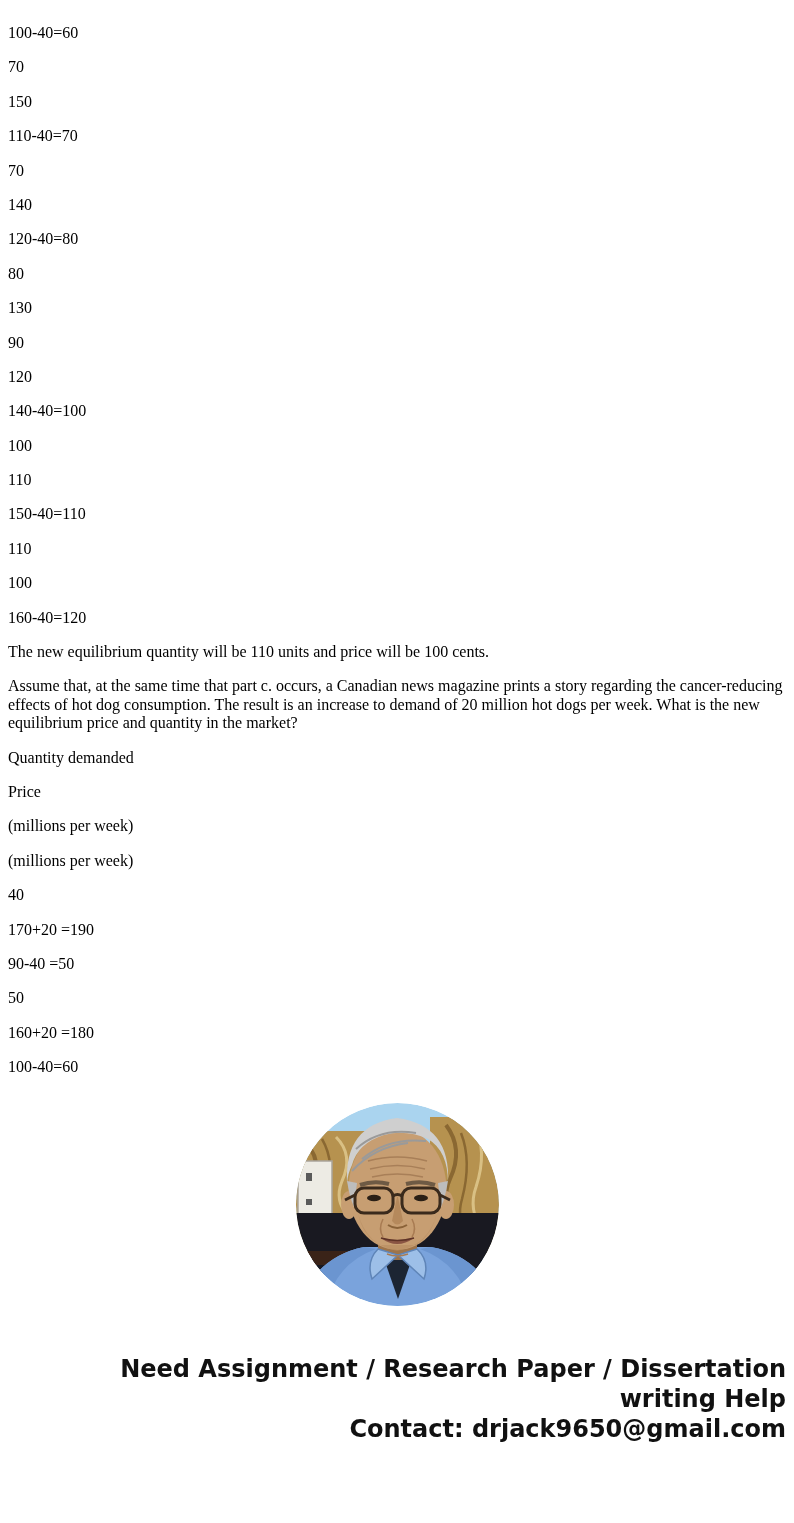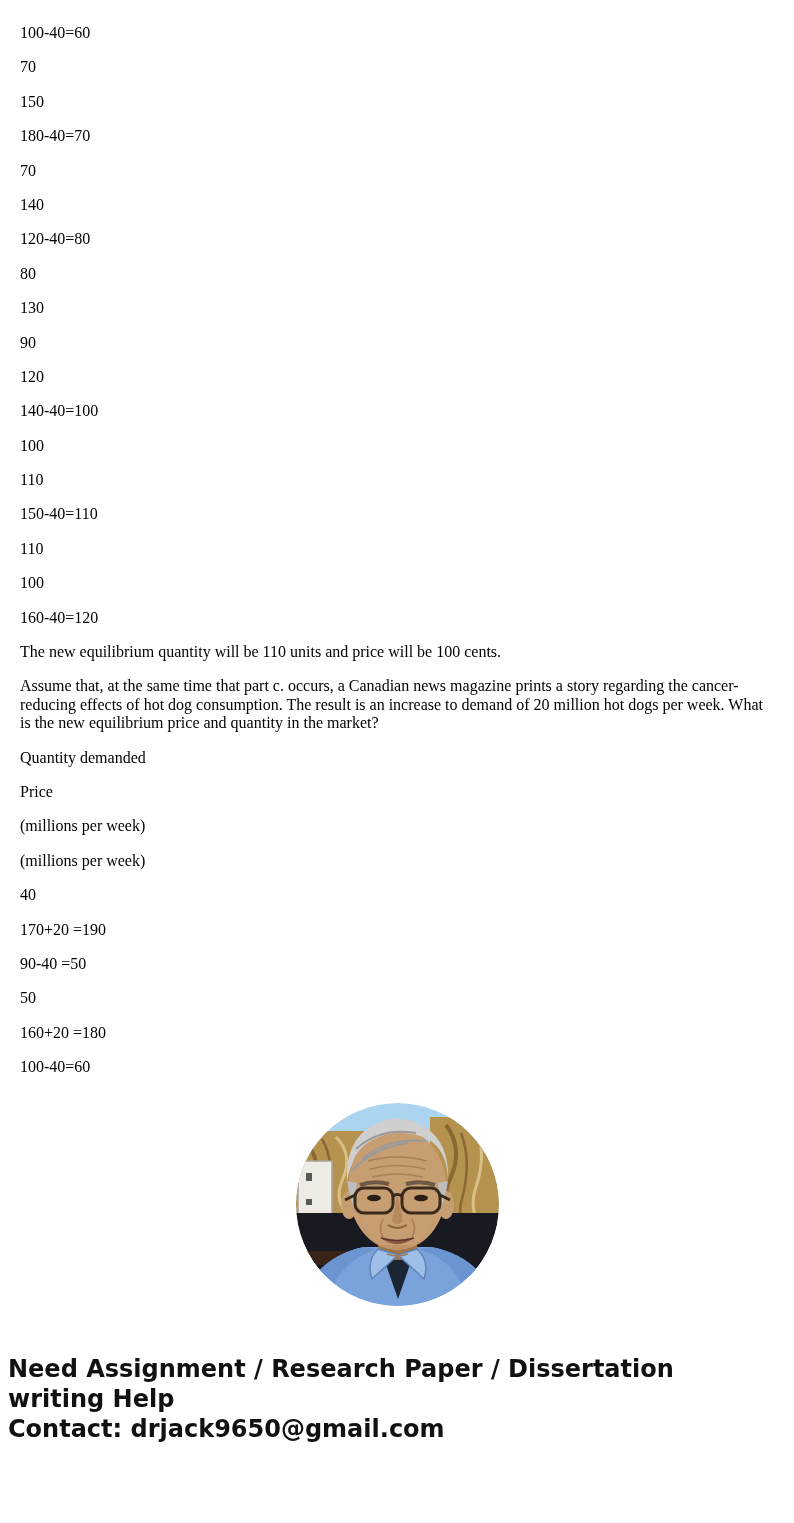--- a/index.html
+++ b/index.html
@@ -7,54 +7,54 @@
     color: #000000;
   }
   body {
     margin: 8px;
     width: 778px;
     font-family: "Liberation Serif", serif;
     font-size: 16px;
     line-height: 1.15;
   }
   .doc-line {
-    margin: 16px 12px;
+    margin: 16px 0;
     padding: 0;
   }
   .avatar-wrap {
     margin-top: 26px;
     text-align: center;
   }
   .avatar {
     display: inline-block;
     width: 203px;
     height: 203px;
     border-radius: 50%;
     overflow: hidden;
     vertical-align: top;
   }
   .avatar svg { display: block; width: 203px; height: 203px; }
   .footer {
     margin-top: 48px;
-    text-align: left;
+    text-align: right;
     font-family: "DejaVu Sans", sans-serif;
     font-weight: bold;
     font-size: 24px;
     line-height: 30px;
     color: #111111;
   }
 </style>
 </head>
 <body>
 
 <div id="doc-lines">
     <p class="doc-line">100-40=60</p>
     <p class="doc-line">70</p>
     <p class="doc-line">150</p>
-    <p class="doc-line">180-40=70</p>
+    <p class="doc-line">110-40=70</p>
     <p class="doc-line">70</p>
     <p class="doc-line">140</p>
     <p class="doc-line">120-40=80</p>
     <p class="doc-line">80</p>
     <p class="doc-line">130</p>
     <p class="doc-line">90</p>
     <p class="doc-line">120</p>
     <p class="doc-line">140-40=100</p>
     <p class="doc-line">100</p>
     <p class="doc-line">110</p>

